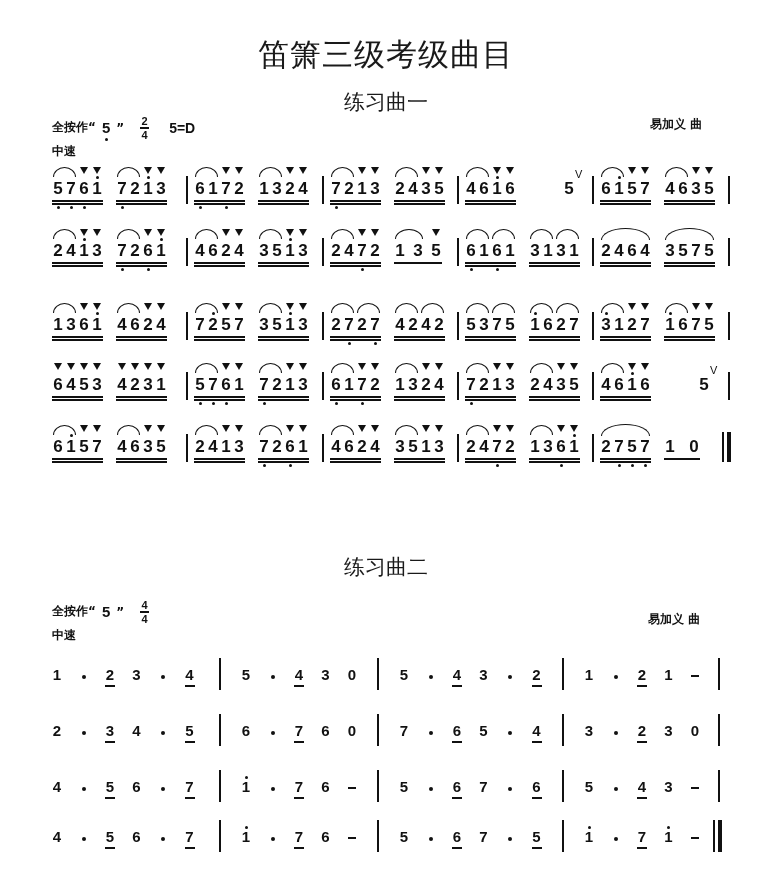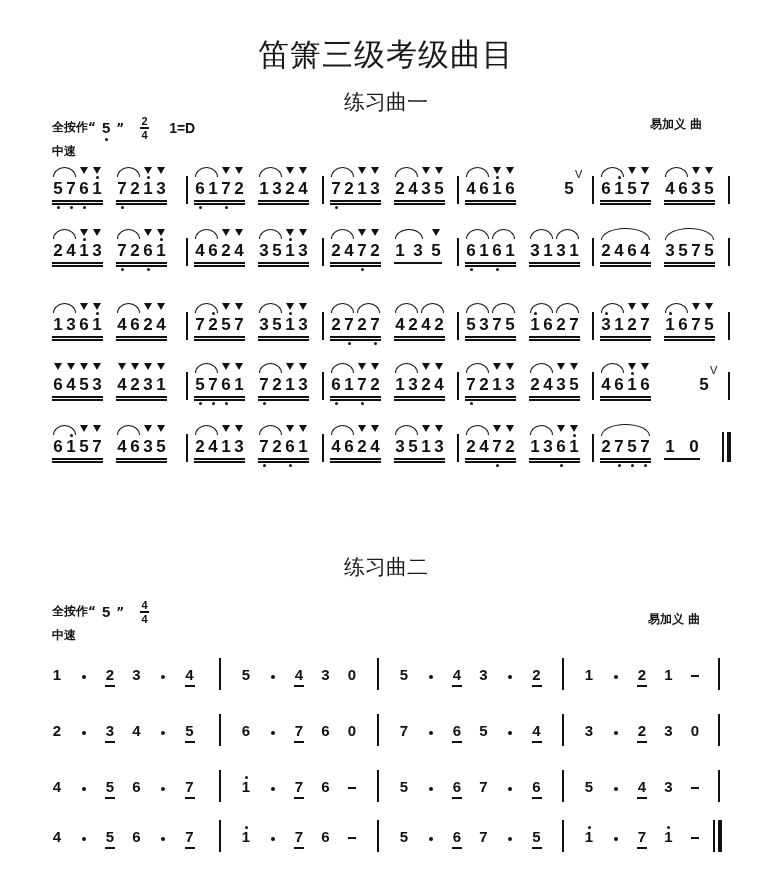--- a/index.html
+++ b/index.html
@@ -51,21 +51,21 @@
 <div class="piece-title" style="top:88px;">练习曲一</div>
 <div class="meta" style="left:52px; top:116px;">
   <span class="fingering">全按作“</span>
   <span class="note-ref"><span>5</span><span class="ldot"></span></span>
   <span class="fingering">”</span>
   <span class="timesig">
     <span>2</span>
       <span class="bar"></span>
       <span>4</span>
   </span>
-  <span class="key">1=D</span>
+  <span class="key">5=D</span>
 </div>
 <div class="tempo" style="left:52px; top:143px;">中速</div>
 <div class="composer" style="left:650px; top:116px;">易加义 曲</div>
 
 <div id="piece1">
     <div class="row" style="top:166px;">
       <div class="group" style="left:0px; width:60px;">
         <div class="note" style="left:0px;">5</div>
         <div class="ldot" style="left:4.5px; top:40px;"></div>
         <div class="note" style="left:13px;">7</div>

